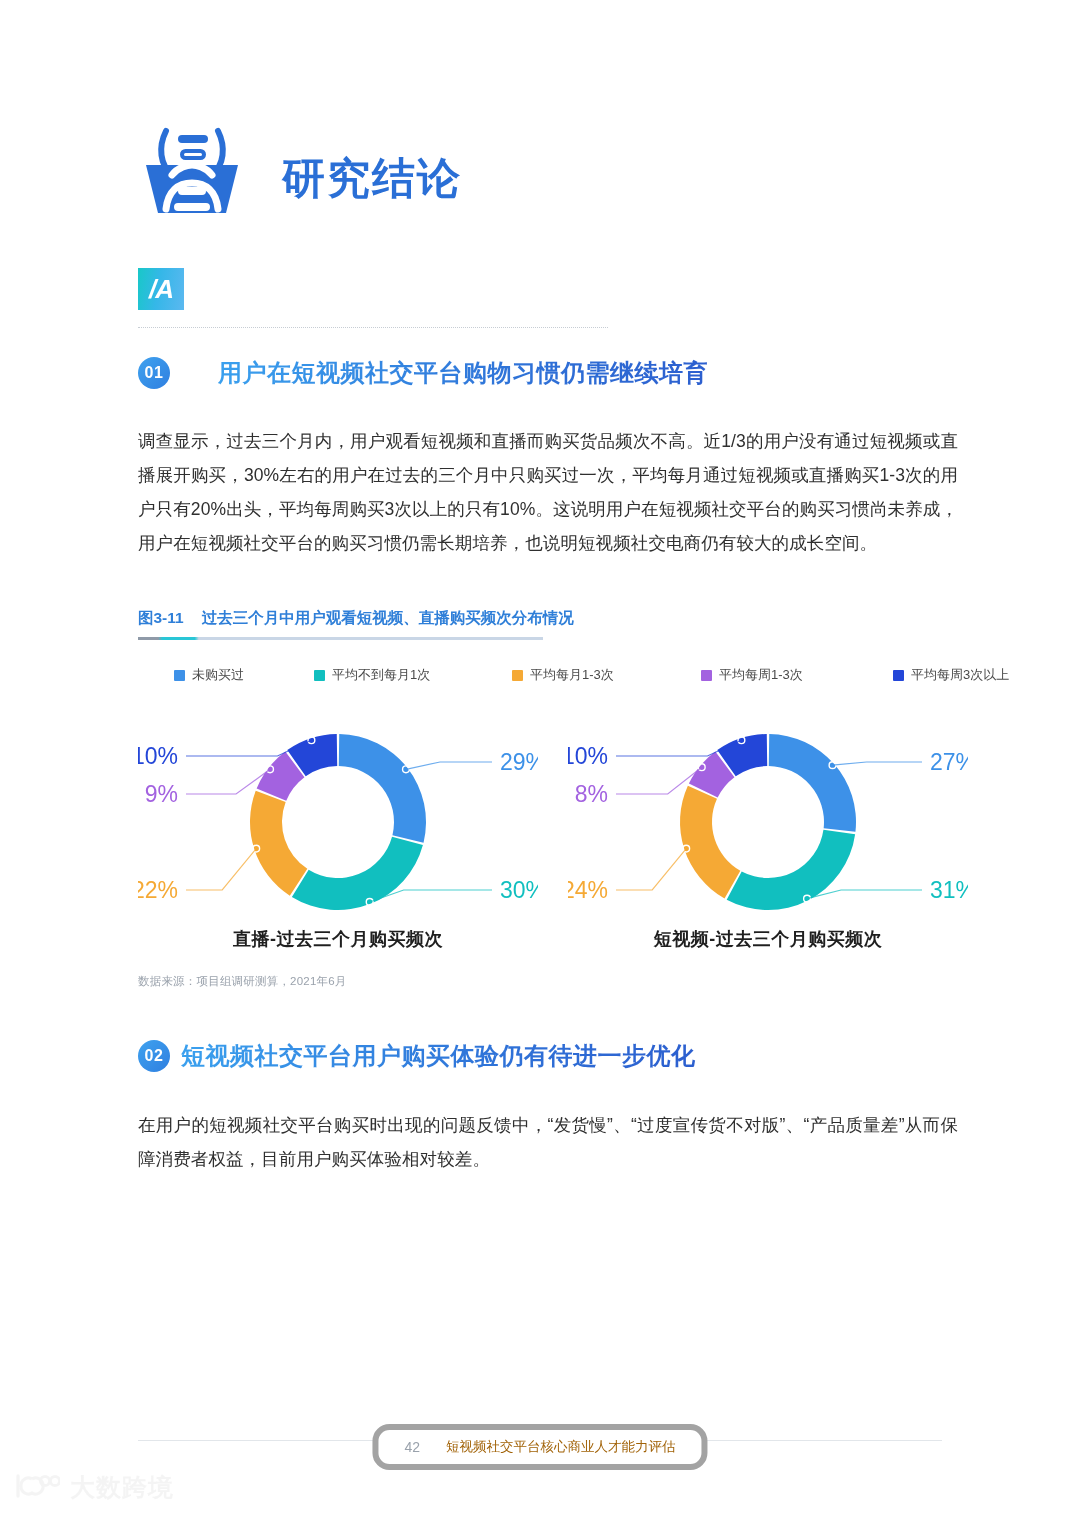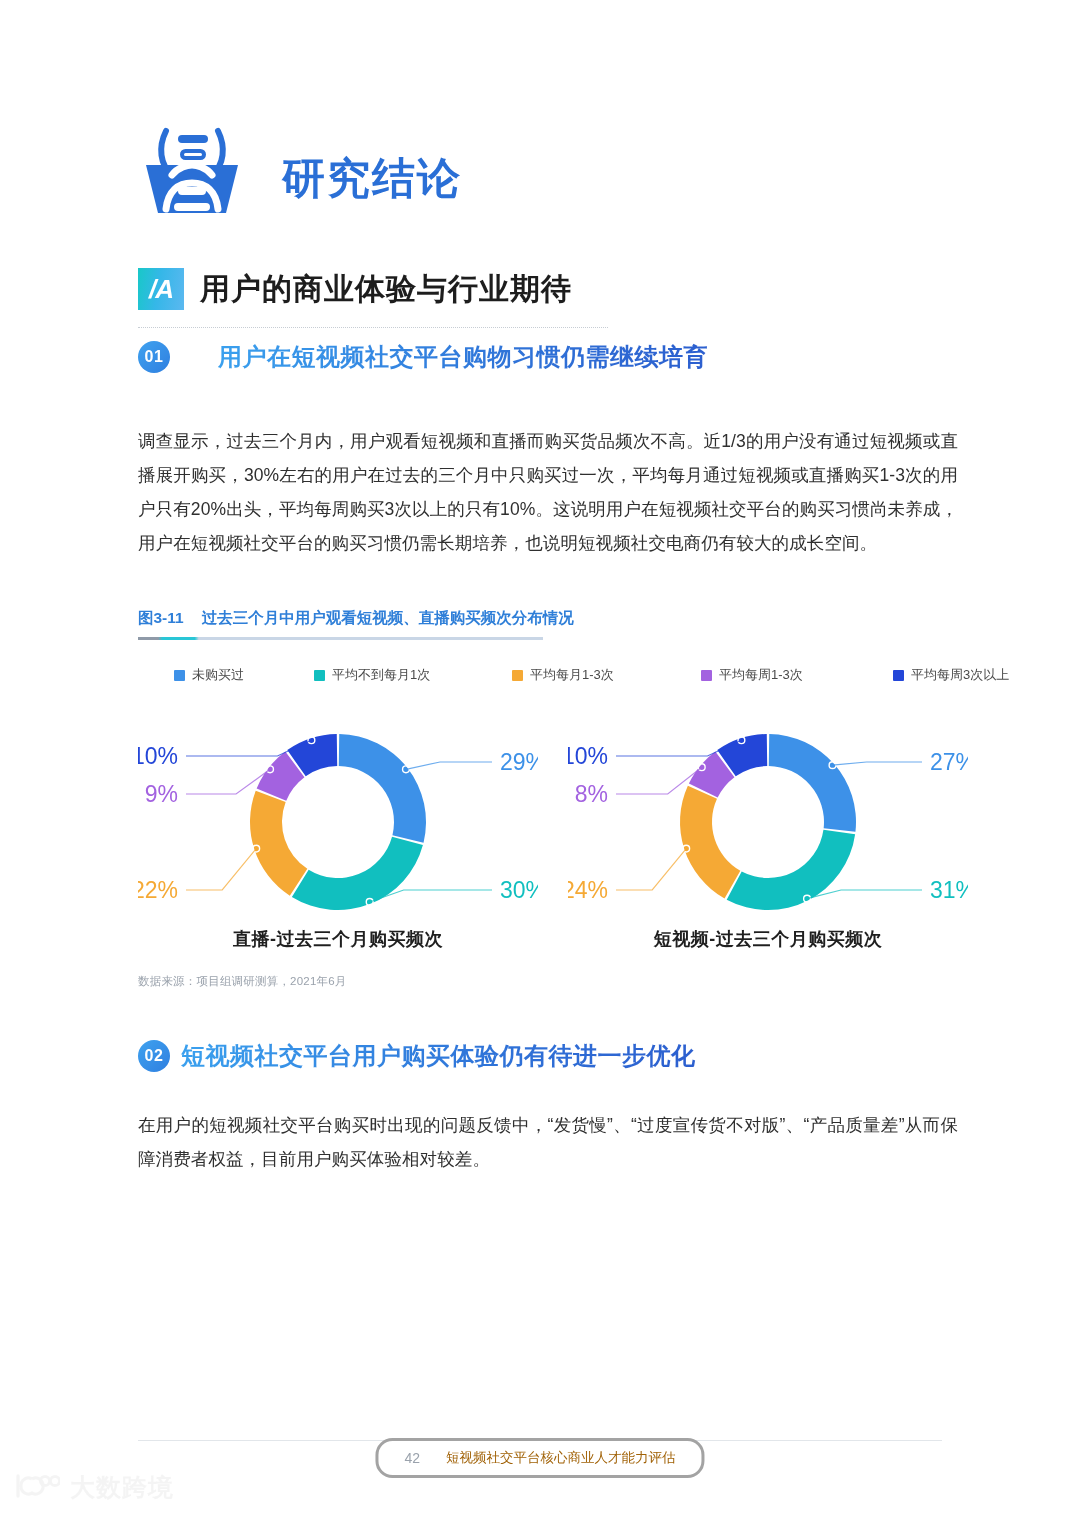--- a/index.html
+++ b/index.html
@@ -105,21 +105,21 @@
   }
   .sub-text {
     font-size: 24px;
     font-weight: bold;
     background: linear-gradient(90deg, #3aa0ee 0%, #2f73d8 60%, #2c5fcf 100%);
     -webkit-background-clip: text;
     background-clip: text;
     color: transparent;
     letter-spacing: 0.5px;
   }
-  #sub-heading-01 { top: 341px; gap: 48px; }
+  #sub-heading-01 { top: 357px; gap: 48px; }
   #sub-heading-02 { top: 1040px; }
 
   
   .body-par {
     position: absolute;
     left: 138px;
     width: 820px;
     font-size: 17.5px;
     line-height: 34px;
     color: #2f2f2f;
@@ -231,24 +231,23 @@
   .footer-center {
     position: absolute;
     left: 50%;
     top: 0;
     transform: translateX(-50%);
     display: flex;
     align-items: center;
     gap: 26px;
     padding: 0 26px;
     height: 34px;
-    border: 3px solid #a3a3a3;
+    border: 6px solid #a3a3a3;
     border-radius: 17px;
     background: #ffffff;
-    margin-top: 14px;
   }
   .footer-page {
     font-size: 14px;
     color: #9aa2ac;
   }
   .footer-label {
     font-size: 13.5px;
     color: #a16207;
   }
 
@@ -286,21 +285,20 @@
         <path d="M28 84 C30 66 40 58 54 58 C68 58 78 66 80 84" stroke="#ffffff" stroke-width="7" fill="none" stroke-linecap="round"></path>
         <rect x="40" y="62" width="28" height="8" rx="4" fill="#ffffff"></rect>
         <rect x="36" y="78" width="36" height="8" rx="4" fill="#ffffff"></rect>
       </svg>
     </div>
     <div class="chapter-title">研究结论</div>
   </div>
 
   <div class="section-a">
     <div class="badge-a">/A</div>
-    <div class="section-a-title">用户的商业体验与行业期待</div>
   </div>
   <div class="section-divider"></div>
 
   <div class="sub-heading" id="sub-heading-01">
     <div class="sub-num">01</div>
     <div class="sub-text">用户在短视频社交平台购物习惯仍需继续培育</div>
   </div>
 
   <div class="body-par" id="par-1">调查显示，过去三个月内，用户观看短视频和直播而购买货品频次不高。近1/3的用户没有通过短视频或直播展开购买，30%左右的用户在过去的三个月中只购买过一次，平均每月通过短视频或直播购买1-3次的用户只有20%出头，平均每周购买3次以上的只有10%。这说明用户在短视频社交平台的购买习惯尚未养成，用户在短视频社交平台的购买习惯仍需长期培养，也说明短视频社交电商仍有较大的成长空间。</div>
 

